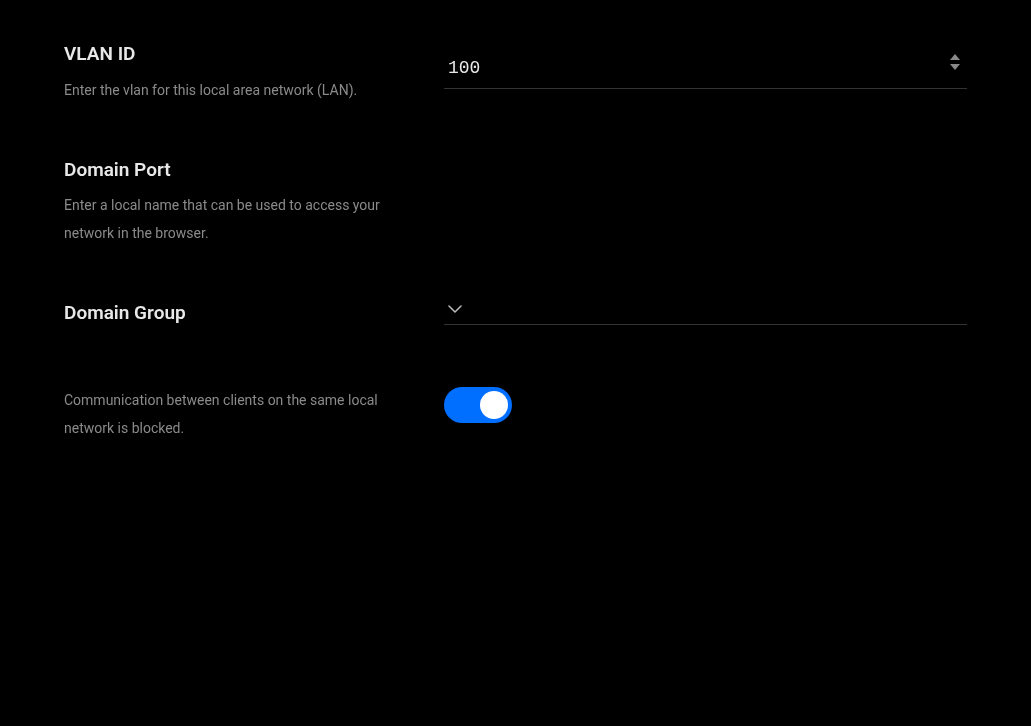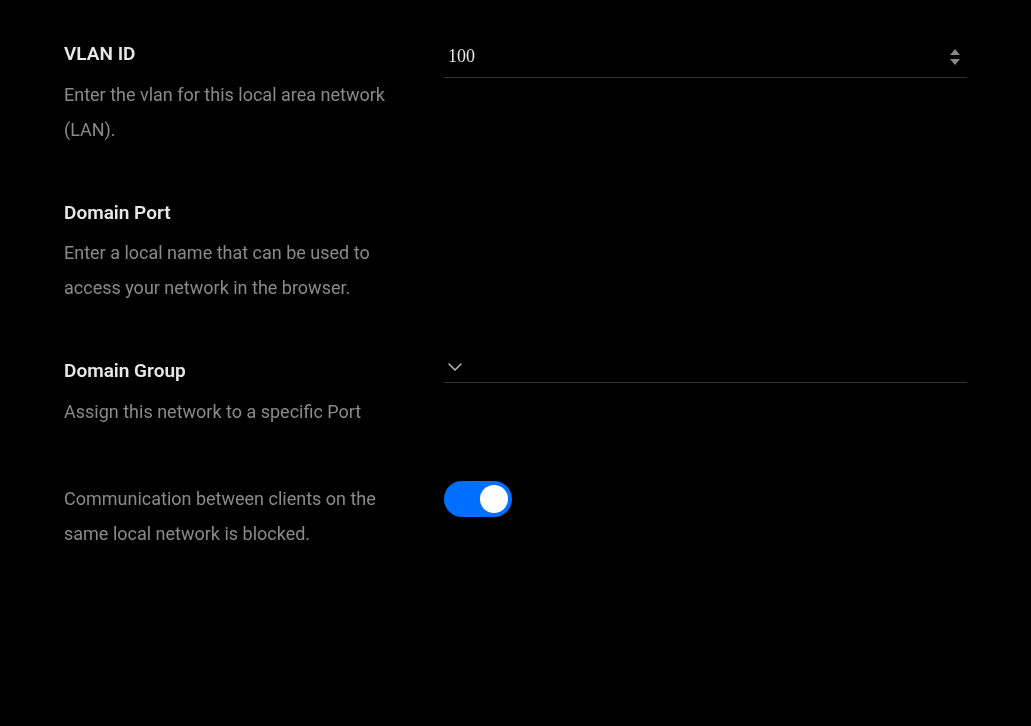--- a/index.html
+++ b/index.html
@@ -29,21 +29,21 @@
   }
   .field-title {
     color: #e8e8e8;
     font-size: 19px;
     font-weight: 600;
     line-height: 1.5;
     margin-bottom: 8px;
   }
   .field-desc {
     color: #8a8a8a;
-    font-size: 18px;
+    font-size: 14px;
     font-weight: 400;
     line-height: 1.95;
   }
   .input-col {
     flex: 1;
     padding-top: 0px;
   }
   .underline-input {
     position: relative;
     width: 100%;
@@ -53,21 +53,22 @@
     align-items: center;
   }
   .underline-input .value {
     color: #e8e8e8;
     font-size: 18px;
     font-weight: 400;
     flex: 1;
     background: transparent;
     border: none;
     outline: none;
-    font-family: Liberation Serif, serif;
+    font-family: Liberation Mono, monospace;
+    margin-top: 12px;
   }
   .stepper {
     display: flex;
     flex-direction: column;
     align-items: center;
     justify-content: center;
     width: 16px;
     color: #888888;
   }
   .stepper svg {
@@ -137,21 +138,20 @@
 <div class="form-row">
   <div class="label-col">
     <div class="field-title">Domain Port</div>
     <div class="field-desc">Enter a local name that can be used to access your network in the browser.</div>
   </div>
 </div>
 
 <div class="form-row">
   <div class="label-col">
     <div class="field-title">Domain Group</div>
-    <div class="field-desc">Assign this network to a specific Port</div>
   </div>
   <div class="input-col">
     <div class="underline-input">
       <span class="select-chevron">
         <svg viewBox="0 0 14 9">
             <path d="M1 1 L7 7 L13 1" stroke="currentColor" stroke-width="1.5" fill="none" stroke-linecap="round" stroke-linejoin="round"></path>
           </svg>
       </span>
     </div>
   </div>

